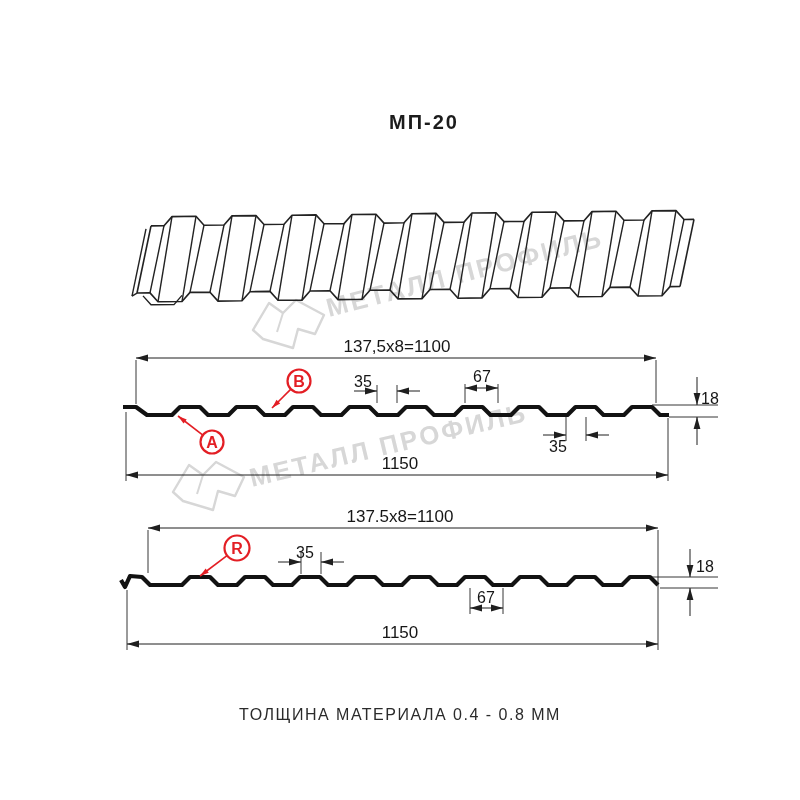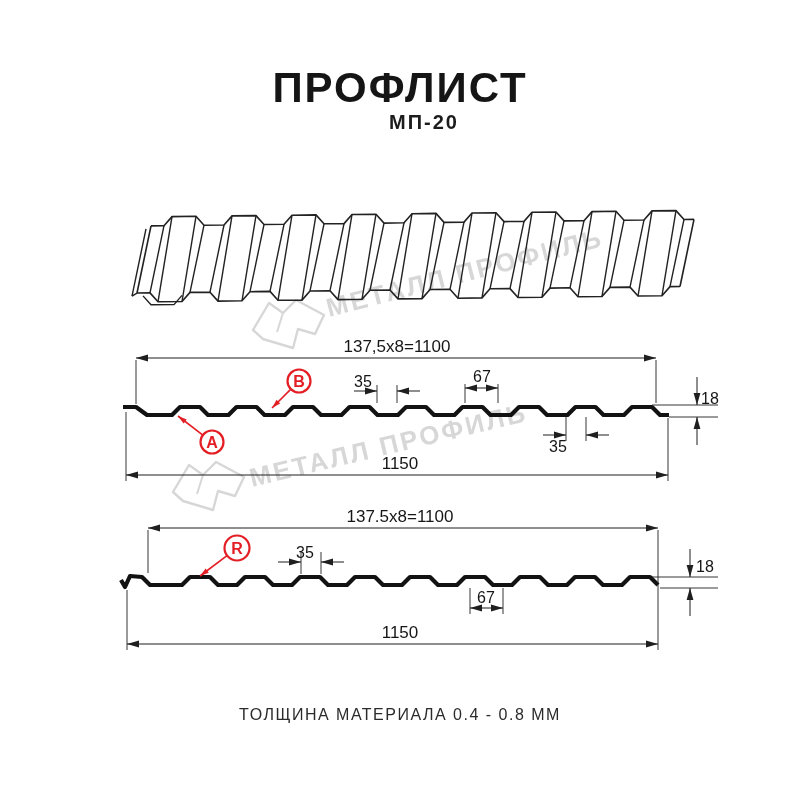--- a/index.html
+++ b/index.html
@@ -11,21 +11,20 @@
          font-size:20px;font-weight:700;letter-spacing:2px;color:#1c1c1c;margin-left:24px;}
   .footer{position:absolute;top:706px;left:0;width:800px;text-align:center;
           font-size:16px;font-weight:400;letter-spacing:1.5px;color:#2b2b2b;}
   svg{position:absolute;left:0;top:0;}
   svg text{font-family:"Liberation Sans", sans-serif;}
 </style>
 </head>
 <body>
 
 <div class="page">
-  <div class="title">ПРОФЛИСТ</div>
   <div class="model">МП-20</div>
   <svg id="drawing" width="800" height="800" viewBox="0 0 800 800">
       <g>
         <g transform="translate(250,296) scale(1)">
           <path d="M3,34 L19,7 L33,17 L46,4 L74,19 L65,38 L48,33 L43,52 L13,43 Z" stroke="#d7d7d7" stroke-width="2.4" fill="none" stroke-linejoin="round" stroke-linecap="butt"></path>
           <path d="M33,17 L27,36" stroke="#d7d7d7" stroke-width="2" fill="none" stroke-linejoin="round" stroke-linecap="butt"></path>
         </g>
         <text x="0" y="0" font-size="26" fill="#d7d7d7" text-anchor="start" letter-spacing="2.5" font-weight="700" transform="translate(329,317) rotate(-14.5)">МЕТАЛЛ ПРОФИЛЬ</text>
       </g>
       <g>

